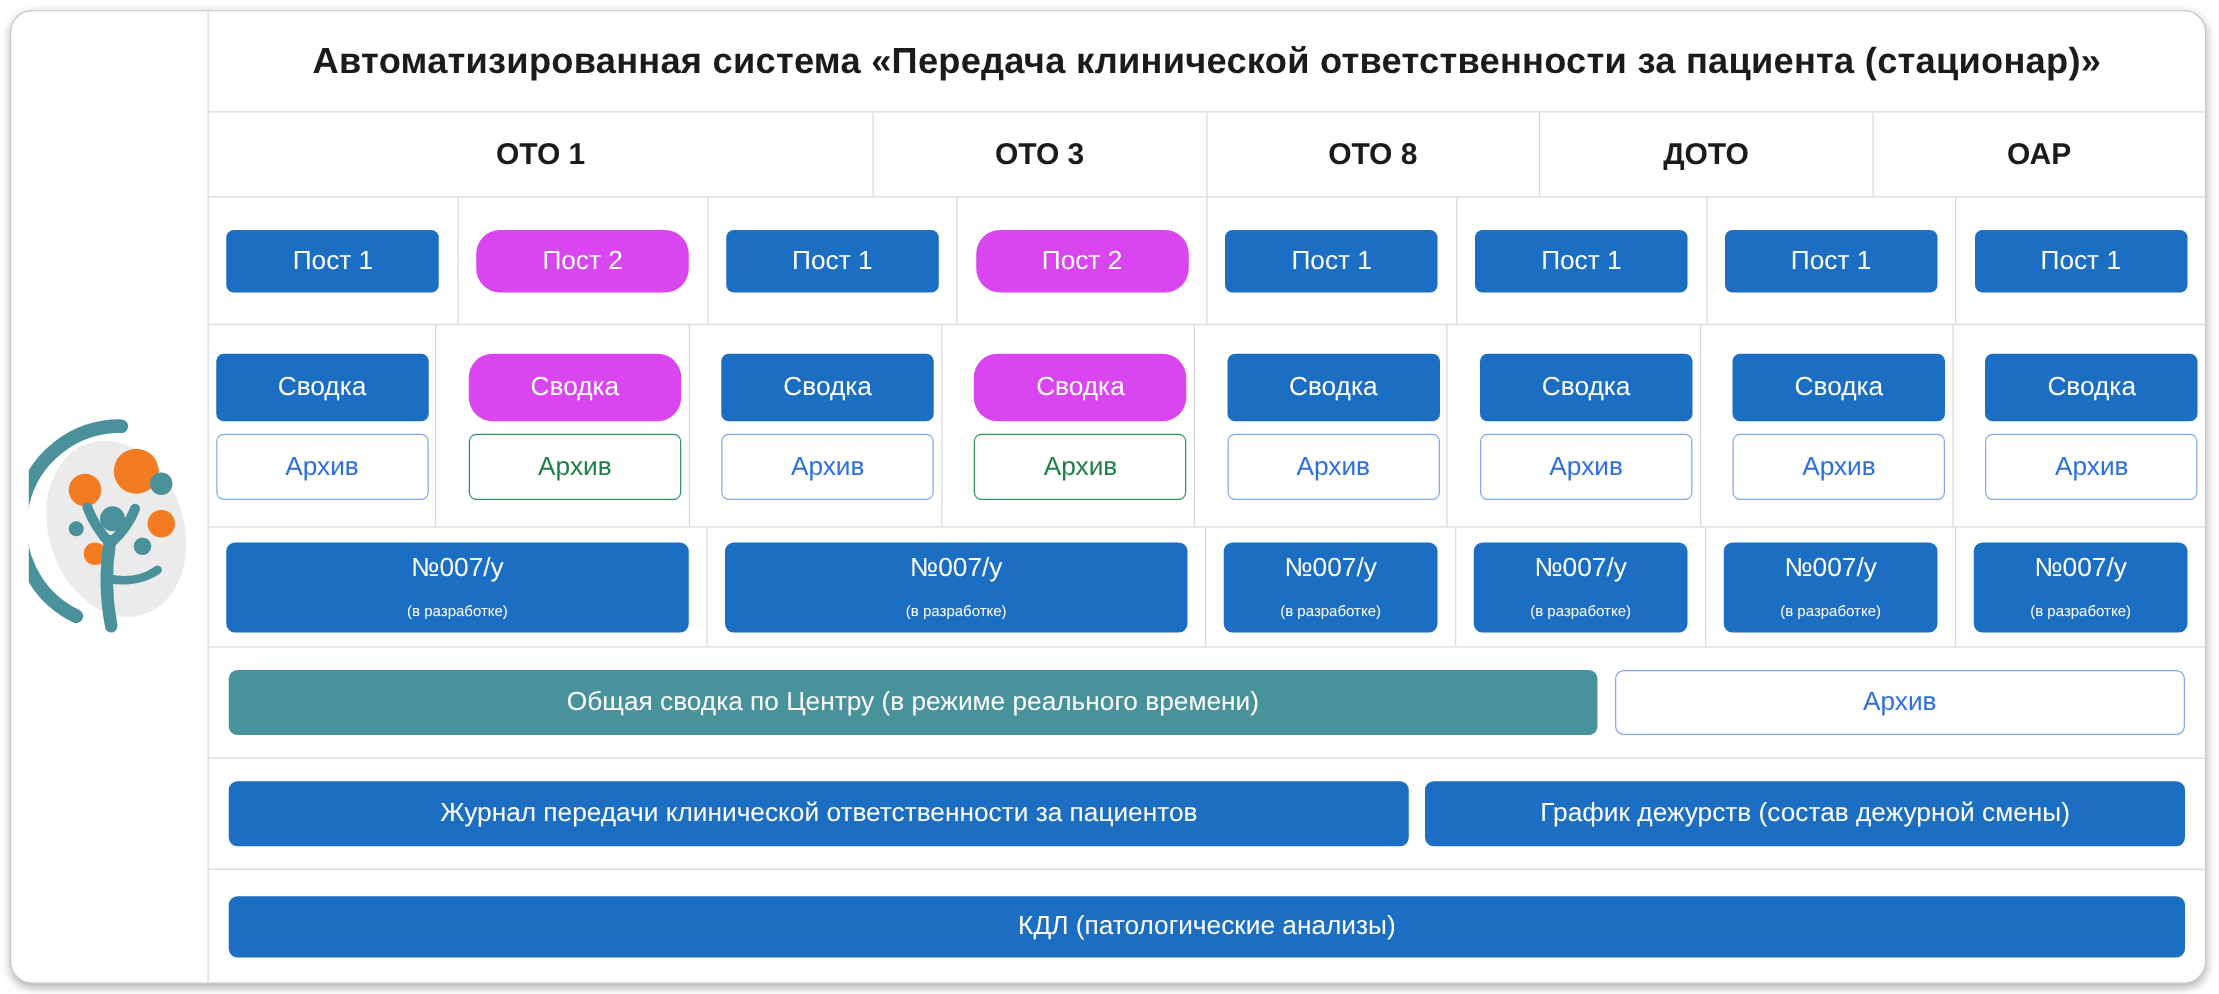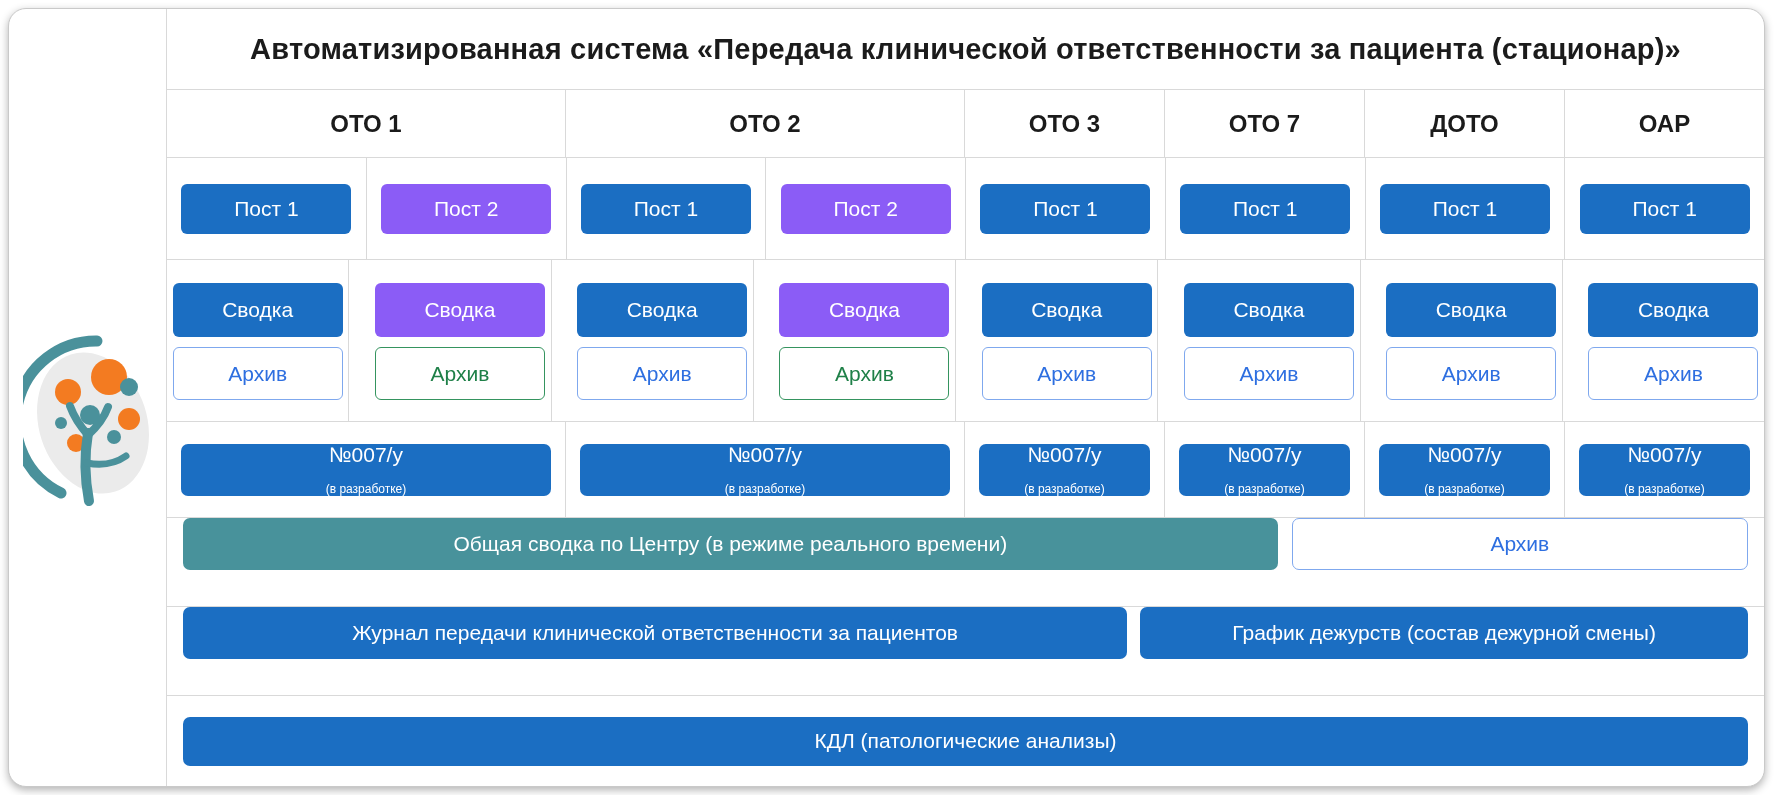--- a/index.html
+++ b/index.html
@@ -27,49 +27,49 @@
     height:81px; flex:0 0 81px; border-bottom:1px solid #d9d9d9;
     display:flex; align-items:center; justify-content:center;
     font-size:29px; font-weight:bold; color:#1b1b1b; letter-spacing:0.2px;
   }
 
   .row { display:flex; border-bottom:1px solid #d9d9d9; }
   .header-row { height:68px; flex:0 0 68px; }
   .post-row   { height:102px; flex:0 0 102px;justify-content:space-between; }
   .svodka-row { height:162px; flex:0 0 162px;gap:20px; }
   .n007-row   { height:96px;  flex:0 0 96px; }
-  .footer-row { height:89px; flex:0 0 89px; padding:0 16px; }
+  .footer-row { height:89px; flex:0 0 89px; align-items:center; padding:0 16px; }
   .kdl-row    { height:92px; flex:1; border-bottom:none; align-items:center; padding:0 16px; }
 
   .cell { border-right:1px solid #d9d9d9; display:flex; align-items:center; justify-content:center; }
   .cell:last-child { border-right:none; }
   .span1 { flex:1; } .span2 { flex:2; }
 
   .header-cell { font-size:24px; font-weight:bold; color:#1b1b1b; }
 
   .svodka-cell { flex-direction:column; justify-content:flex-start; padding-top:23px; gap:10px; }
 
   .btn {
     font-family:inherit; cursor:pointer; border:none; border-radius:6px;
     color:#ffffff; font-size:21px; display:flex; align-items:center; justify-content:center;
     line-height:1.1;
   }
   .c-blue  { background:#1b6ec2; }
-  .c-green { background:#8b5cf6; }
+  .c-green { background:#d946ef;border-radius:19px; }
   .c-teal  { background:#48929b; }
 
   .post-btn   { width:170px; height:50px; }
   .svodka-btn { width:170px; height:54px; }
 
   .arhiv-btn { background:#ffffff; width:170px; height:53px; border-radius:6px; font-size:21px; }
   .arhiv-blue  { border:1px solid #7fa8ee; color:#2e6fe0; }
   .arhiv-green { border:1px solid #35945f; color:#1f8048; }
 
   .n007-btn {
-    width:calc(100% - 28px); height:52px; border-radius:7px;
+    width:calc(100% - 28px); height:72px; border-radius:7px;
     flex-direction:column; gap:17px;
   }
   .n007-btn .main { font-size:21px; }
   .n007-btn .note { font-size:12px; }
 
   .wide-btn { height:52px; border-radius:7px; }
   .center-summary-btn { flex:1099 1 0; }
   .center-arhiv-btn {
     flex:449 1 0; height:52px; margin-left:14px; background:#ffffff;
     border:1px solid #7fa8ee; border-radius:7px; color:#2e6fe0; font-size:21px;
@@ -102,23 +102,22 @@
       <path d="M 64,134 C 79,137 93,134 103,127" stroke="#4a919b" stroke-width="7" fill="none" stroke-linecap="round"></path>
     </svg>
   </div>
 
   <div class="content">
 
     <div class="title-row">Автоматизированная система «Передача клинической ответственности за пациента (стационар)»</div>
 
     <div class="row header-row">
       <div class="cell span2 header-cell">ОТО 1</div>
-      <div class="cell span2 header-cell">ОТО 2</div>
       <div class="cell span1 header-cell">ОТО 3</div>
-      <div class="cell span1 header-cell">ОТО 7</div>
+      <div class="cell span1 header-cell">ОТО 8</div>
       <div class="cell span1 header-cell">ДОТО</div>
       <div class="cell span1 header-cell">ОАР</div>
     </div>
 
     <div class="row post-row">
       <div class="cell span1">
           <button class="btn post-btn c-blue">Пост 1</button>
         </div>
       <div class="cell span1">
           <button class="btn post-btn c-green">Пост 2</button>

